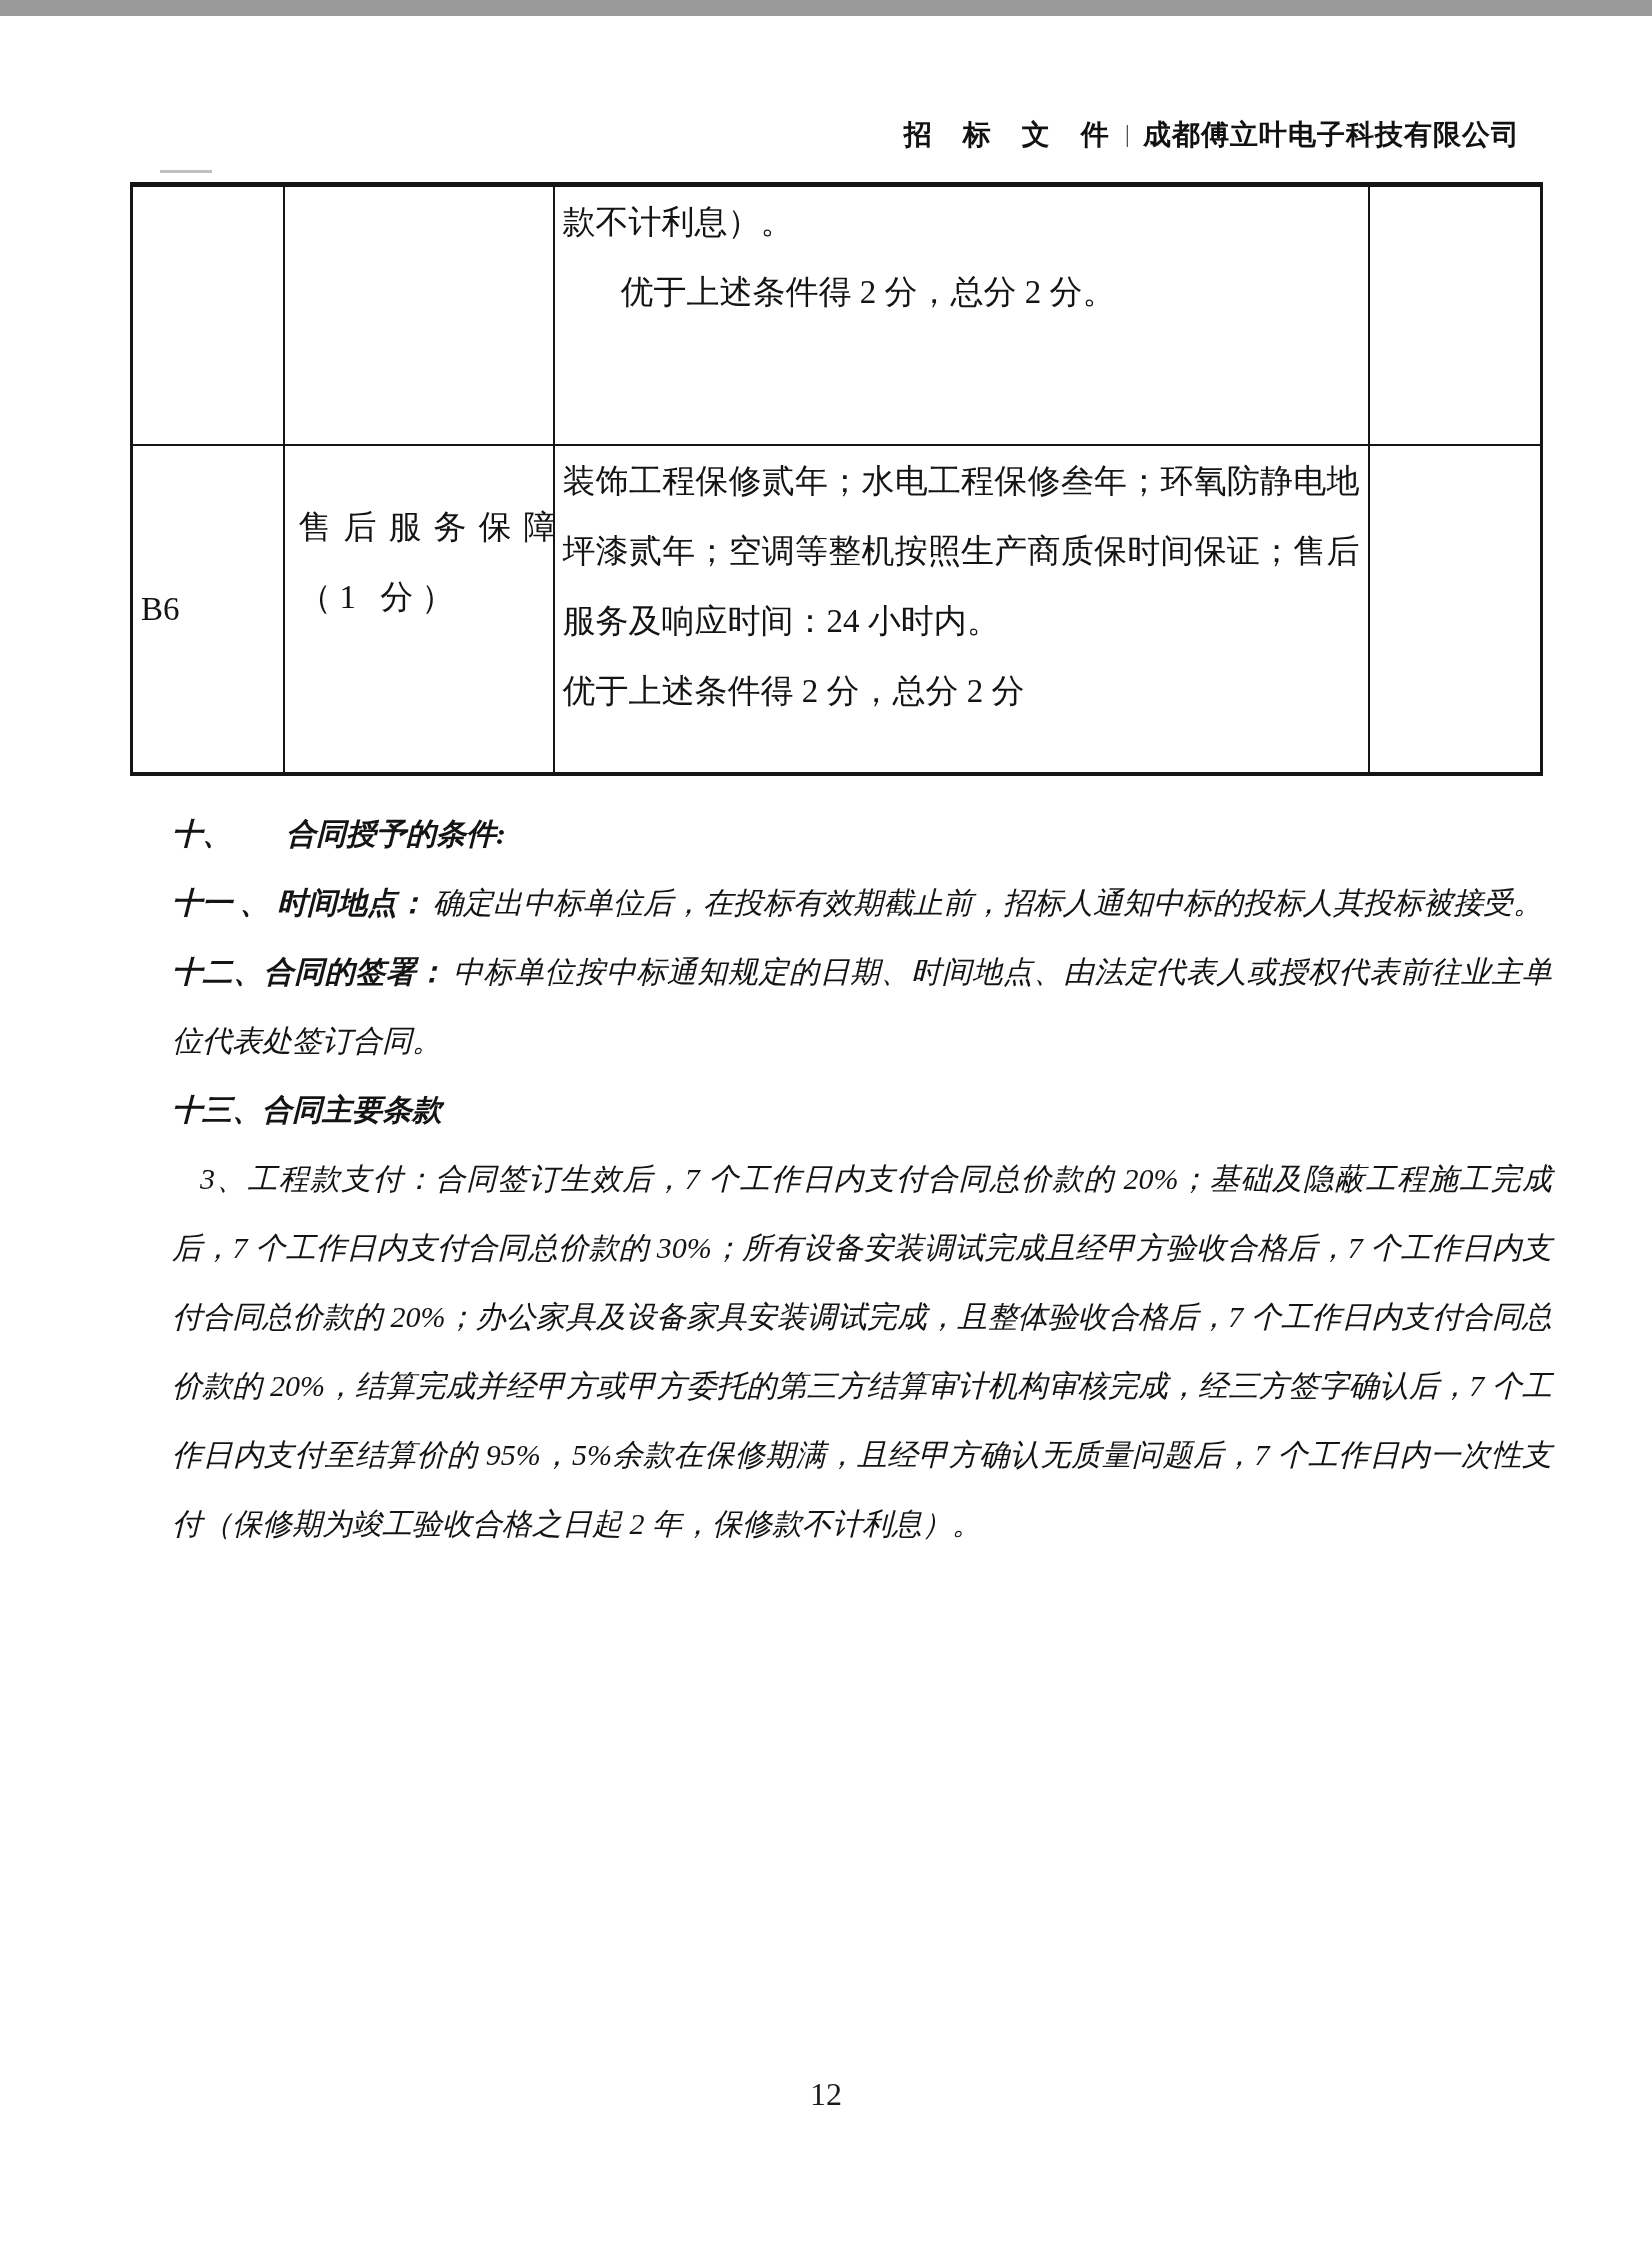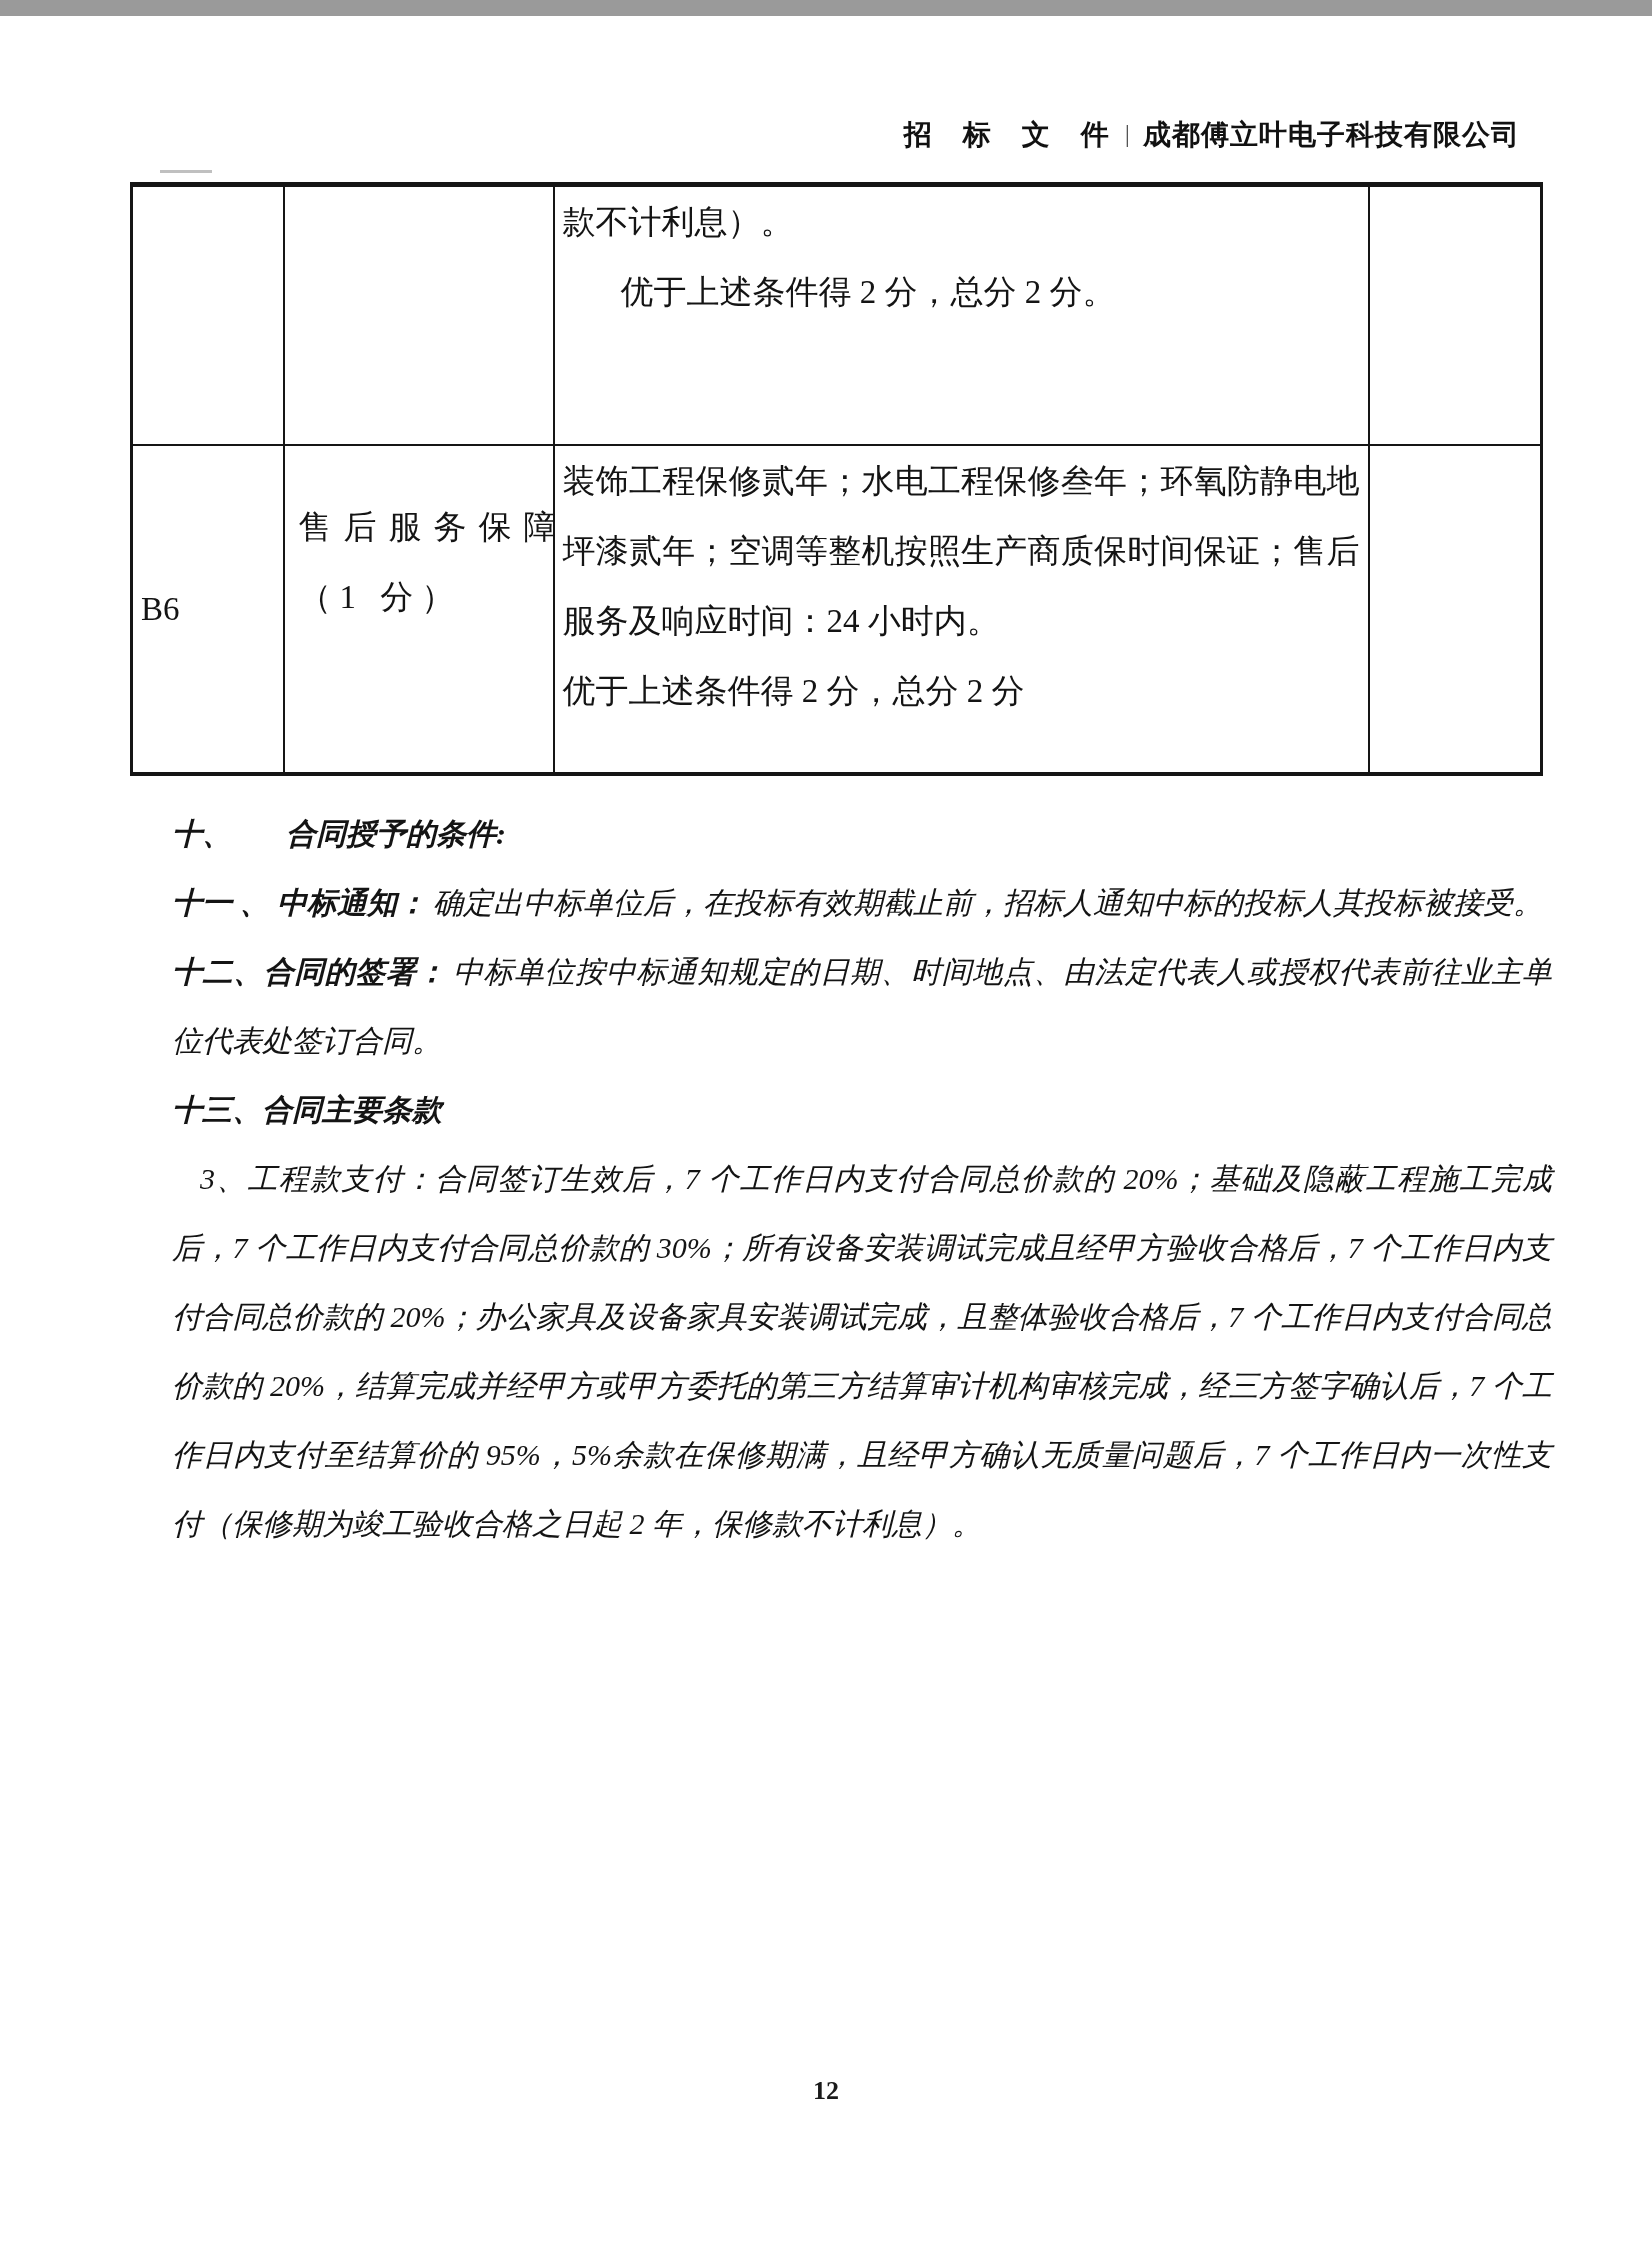--- a/index.html
+++ b/index.html
@@ -52,21 +52,21 @@
   .body-text p { margin:0; }
   .b { font-weight:bold; }
   .title-gap { margin-left:54px; }
   .after-label { margin-left:6px; }
   .indent2 { text-indent:68px; }
   .indent1 { text-indent:28px; }
 
   
   .page-number {
     position:absolute; top:2060px; left:0; width:100%;
-    text-align:center; font-size:26px; font-weight:700; color:#1a1a1a;
+    text-align:center; font-size:32px; font-weight:400; color:#1a1a1a;
   }
 
   
   .artifact { position:absolute; pointer-events:none; }
   .artifact-smudge-top { left:160px; top:154px; width:52px; height:3px; background:#8d8d8d; opacity:.55; }
   .artifact-faint-line { left:256px; top:2247px; width:430px; height:2px; background:#d9d7cf; }
   .artifact-dark-dash { left:795px; top:2249px; width:14px; height:6px; background:#2b2b3a; }
 </style>
 </head>
 <body>
@@ -107,21 +107,21 @@
       <td></td>
     </tr>
   </tbody>
     </table>
 
   <div class="body-text">
     <p class="heading">
       <span class="b">十、</span><span class="b title-gap">合同授予的条件:</span>
     </p>
     <p>
-      <span class="b">十一 、 中标通知：</span><span class="after-label">确定出中标单位后，在投标有效期截止前，招标人通知中标的投标人其投标被接受。</span>
+      <span class="b">十一 、 时间地点：</span><span class="after-label">确定出中标单位后，在投标有效期截止前，招标人通知中标的投标人其投标被接受。</span>
     </p>
     <p>
       <span class="b">十二、合同的签署：</span><span class="after-label">中标单位按中标通知规定的日期、时间地点、由法定代表人或授权代表前往业主单位代表处签订合同。</span>
     </p>
     <p>
       <span class="b">十三、合同主要条款</span>
     </p>
     <p class="indent1">3、工程款支付：合同签订生效后，7 个工作日内支付合同总价款的 20%；基础及隐蔽工程施工完成后，7 个工作日内支付合同总价款的 30%；所有设备安装调试完成且经甲方验收合格后，7 个工作日内支付合同总价款的 20%；办公家具及设备家具安装调试完成，且整体验收合格后，7 个工作日内支付合同总价款的 20%，结算完成并经甲方或甲方委托的第三方结算审计机构审核完成，经三方签字确认后，7 个工作日内支付至结算价的 95%，5%余款在保修期满，且经甲方确认无质量问题后，7 个工作日内一次性支付（保修期为竣工验收合格之日起 2 年，保修款不计利息）。</p>
   </div>
 

